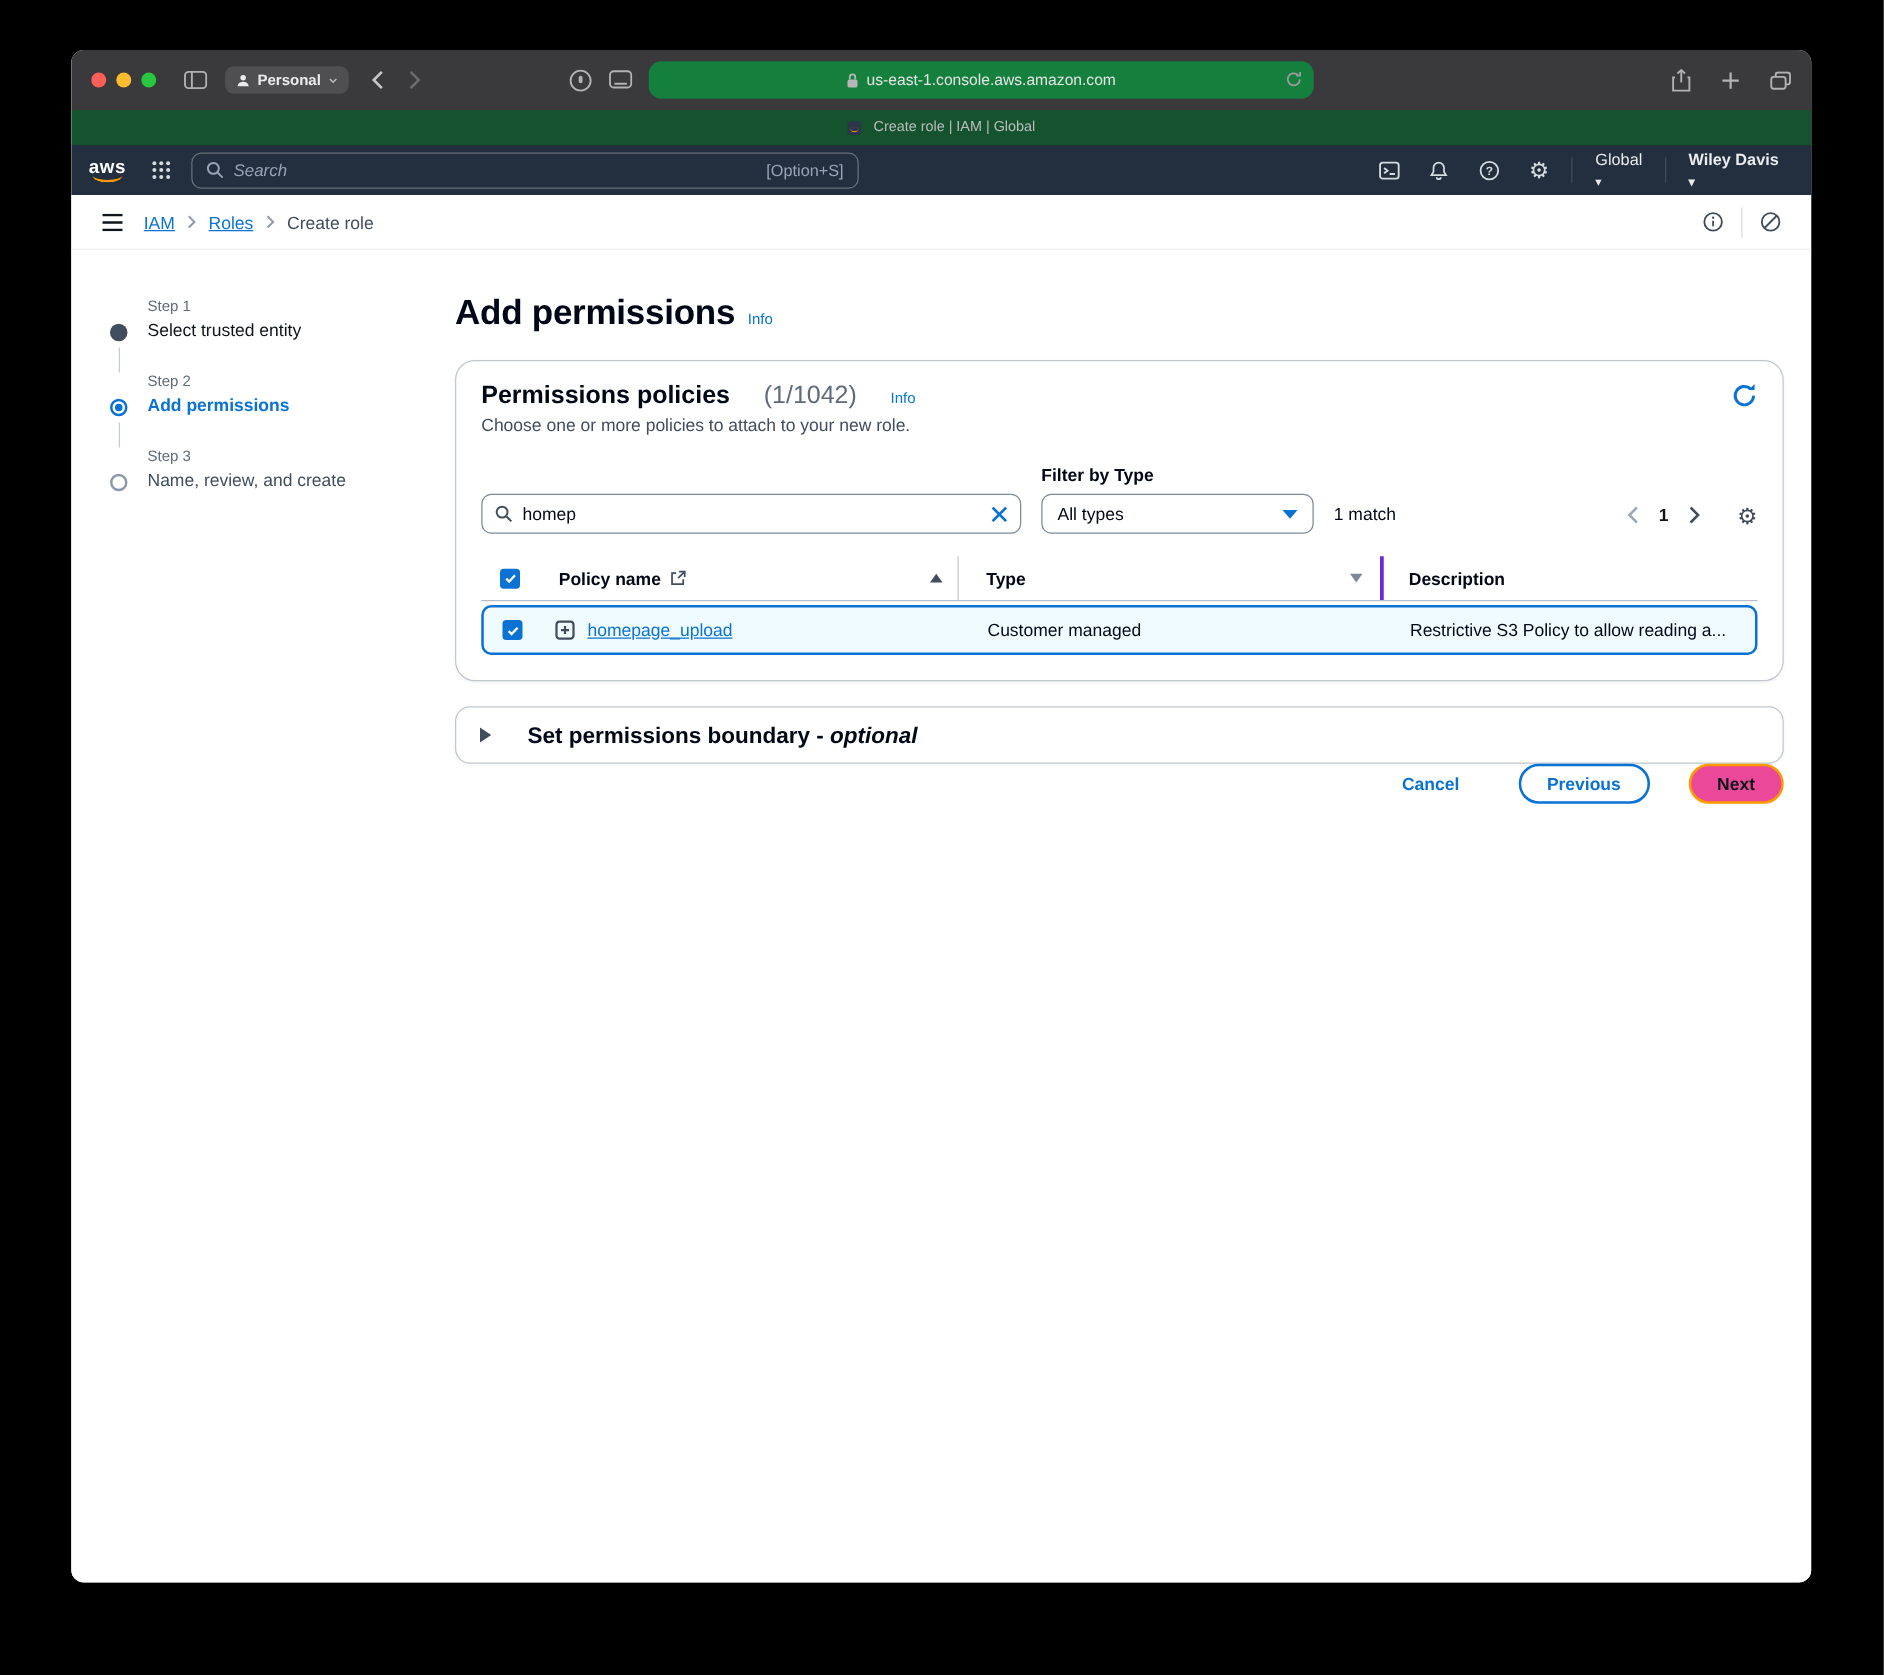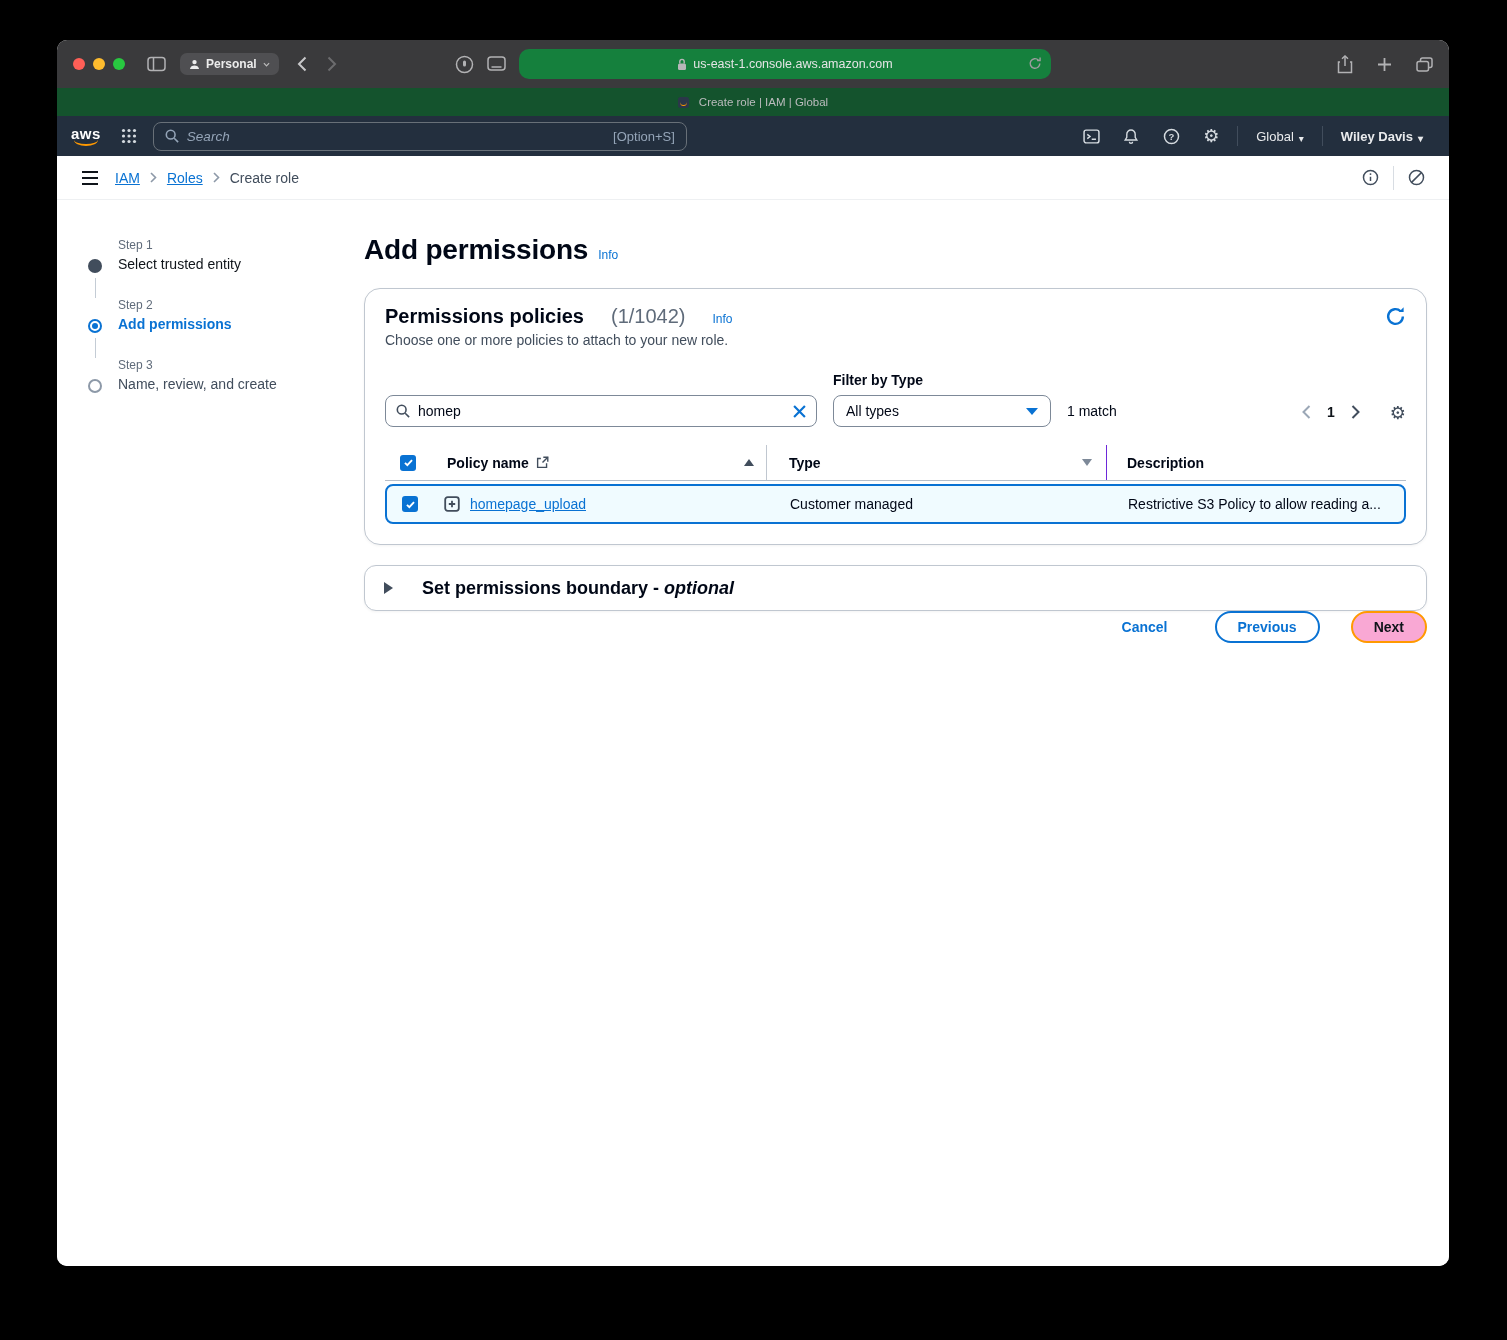--- a/index.html
+++ b/index.html
@@ -42,21 +42,21 @@
   .aws-smile { width:24px; height:6px; border:solid #ff9900; border-width:0 0 2px 0;
                border-radius:0 0 50% 50%/0 0 100% 100%; }
   .hicon { color:#d5dbe0; display:flex; align-items:center; justify-content:center; }
   .aws-search { width:534px; height:29px; border:1px solid #687078; border-radius:8px; margin-left:16px;
                 display:flex; align-items:center; padding:0 11px; gap:8px; }
   .aws-search .ph { color:#95a5b8; font-style:italic; font-size:13.5px; flex:1; }
   .aws-search .sc { color:#95a5b8; font-size:13px; }
   .hdr-right { margin-left:auto; display:flex; align-items:center; }
   .hdr-right .hicon { width:40px; height:40px; }
   .hsep { width:1px; height:20px; background:#414d5c; margin:0 6px; }
-  .hdr-menu { color:#e9ebed; font-size:13px; display:flex; align-items:flex-end; gap:5px; padding:0 12px; }
+  .hdr-menu { color:#e9ebed; font-size:13px; display:flex; align-items:flex-start; gap:5px; padding:0 12px;flex-direction:column; }
   .hdr-menu .caret { font-size:10px; color:#e9ebed; }
   .gicon { font-size:18px; line-height:1; }
 
   
   .crumbbar { height:44px; background:#fff; display:flex; align-items:center; padding:0 24px;
               border-bottom:1px solid #eef0f2; flex-shrink:0; }
   .crumbs { display:flex; align-items:center; gap:10px; margin-left:16px; font-size:14px; }
   .crumb-link { color:#0972d3; text-decoration:underline; }
   .crumb-current { color:#414d5c; }
   .crumb-sep { color:#8d99a8; display:flex; }
@@ -106,21 +106,21 @@
   .match-text { font-size:14px; color:#000716; margin-bottom:8px; }
   .pagination { margin-left:auto; display:flex; align-items:center; gap:16px; margin-bottom:7px; }
   .page-num { font-size:14px; font-weight:bold; color:#0f141a; }
   .table-gear { margin-left:14px; margin-bottom:5px; color:#414d5c; }
 
   .thead, .trow { display:grid; grid-template-columns:46px 336px 340px 1fr; align-items:center; }
   .thead { height:36px; margin-top:18px; border-bottom:1px solid #b6bec9; font-size:14px; font-weight:bold; color:#000716; }
   .th { display:flex; align-items:center; height:100%; }
   .th-check, .td-check { display:flex; justify-content:center; }
   .th-name { padding:0 12px 0 16px; gap:7px; border-right:1px solid #c0c7d0; }
-  .th-type { padding:0 14px 0 22px; border-right:1px solid #6d28d9; }
+  .th-type { padding:0 14px 0 22px; border-right:3px solid #6d28d9; }
   .th-desc { padding-left:20px; }
   .spacer { flex:1; }
   .sort-asc { width:0; height:0; border-left:5.5px solid transparent; border-right:5.5px solid transparent;
               border-bottom:7px solid #414d5c; }
   .sort-down { width:0; height:0; border-left:5.5px solid transparent; border-right:5.5px solid transparent;
                border-top:7px solid #7d8998; }
   .checkbox { width:16px; height:16px; border-radius:3px; background:#0972d3; display:flex;
               align-items:center; justify-content:center; }
 
   .trow { height:40px; margin-top:3px; background:#f0fbff; border:2px solid #0972d3; border-radius:8px; font-size:14px; }
@@ -132,21 +132,21 @@
   .card.boundary { margin-top:20px; height:46px; display:flex; align-items:center; padding:0 19px; gap:29px; border-radius:12px; }
   .tri-collapsed { width:0; height:0; border-top:6px solid transparent; border-bottom:6px solid transparent;
                    border-left:9px solid #414d5c; }
   .boundary-title { font-size:18px; font-weight:bold; color:#000716; }
   .boundary-title .opt { font-style:italic; }
 
   .actions { display:flex; align-items:center; justify-content:flex-end; gap:37px; }
   .btn-link { color:#0972d3; font-size:14px; font-weight:bold; }
   .btn { border-radius:20px; font-size:14px; font-weight:bold; padding:6px 21px; border:2px solid transparent; }
   .btn.secondary { border-color:#0972d3; color:#0972d3; background:#fff; margin-left:10px; }
-  .btn.primary { background:#f9a8d4; border-color:#ff9900; color:#0f141a; margin-left:-6px;text-align:center; }
+  .btn.primary { background:#ec4899; border-color:#ff9900; color:#0f141a; margin-left:-6px;text-align:center; }
 
   
   .footer { height:30px; background:#161d26; display:flex; align-items:center; padding:0 14px;
             color:#fff; font-size:12px; flex-shrink:0; }
   .footer .f-cloudshell { display:flex; align-items:center; gap:7px; font-weight:bold; }
   .footer .f-feedback { margin-left:28px; }
   .footer .f-right { margin-left:auto; display:flex; align-items:center; gap:24px; }
   .footer .f-copy { color:#8d99a8; }
 </style>
 </head>

